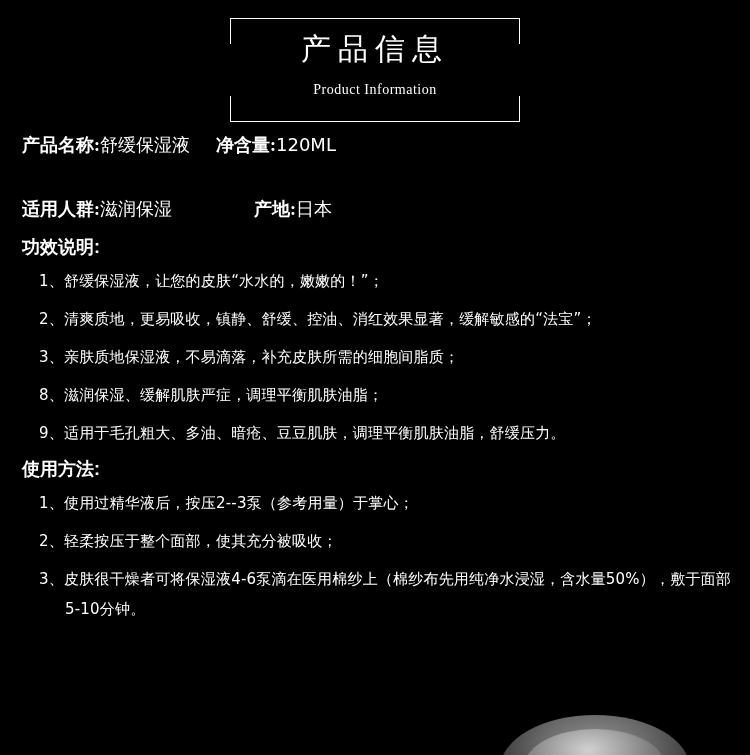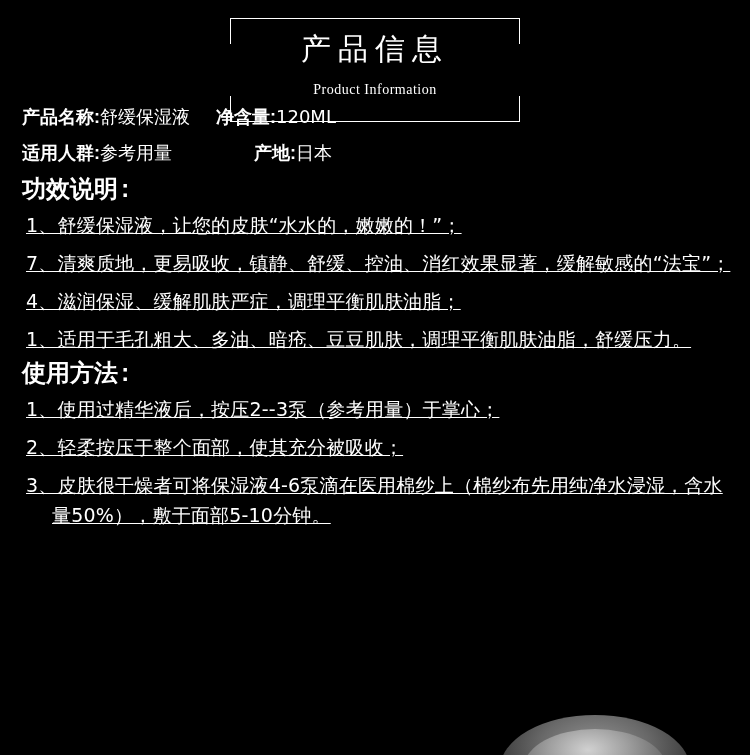--- a/index.html
+++ b/index.html
@@ -89,45 +89,45 @@
   .row {
     display: flex;
     align-items: baseline;
     margin-bottom: 10px;
     font-size: 18px;
     line-height: 26px;
   }
   .lbl {
     font-weight: bold;
     white-space: nowrap;
-    font-family: Liberation Sans, sans-serif;
+    font-family: Liberation Serif, serif;
+    margin-top: 28px;
   }
   .val {
     white-space: nowrap;
     font-family: "DejaVu Sans", "Liberation Sans", sans-serif;
   }
   .spacer-a { width: 26px; }
   .spacer-b { width: 82px; }
 
   .section-head {
-    font-size: 24px;
+    font-size: 18px;
     font-weight: bold;
     line-height: 26px;
     margin: 12px 0 6px 0;
-    font-family: Liberation Mono, monospace;
+    font-family: Liberation Sans, sans-serif;
   }
   .item {
-    font-size: 19px;
+    font-size: 15px;
     line-height: 30px;
-    margin: 0 0 8px 4px;
+    margin: 0 0 8px 17px;
     padding-left: 26px;
     text-indent: -26px;
     font-family: "DejaVu Sans", "Liberation Sans", sans-serif;
     letter-spacing: 0.2px;
-    text-decoration: underline;
   }
   .usage-head {
     margin-top: 0;
   }
 
   
   .bottom-figure {
     position: absolute;
     right: 60px;
     bottom: 0;
@@ -178,32 +178,33 @@
     <div class="row">
       <span class="lbl">产品名称:</span>
       <span class="val">舒缓保湿液</span>
       <span class="spacer-a"></span>
       <span class="lbl">净含量:</span>
       <span class="val">120ML</span>
     </div>
 
     <div class="row">
       <span class="lbl">适用人群:</span>
-      <span class="val">参考用量</span>
+      <span class="val">滋润保湿</span>
       <span class="spacer-b"></span>
       <span class="lbl">产地:</span>
       <span class="val">日本</span>
     </div>
 
     <div class="section-head">功效说明:</div>
 
     <p class="item">1、舒缓保湿液，让您的皮肤“水水的，嫩嫩的！”；</p>
-    <p class="item">7、清爽质地，更易吸收，镇静、舒缓、控油、消红效果显著，缓解敏感的“法宝”；</p>
-    <p class="item">4、滋润保湿、缓解肌肤严症，调理平衡肌肤油脂；</p>
-    <p class="item">1、适用于毛孔粗大、多油、暗疮、豆豆肌肤，调理平衡肌肤油脂，舒缓压力。</p>
+    <p class="item">2、清爽质地，更易吸收，镇静、舒缓、控油、消红效果显著，缓解敏感的“法宝”；</p>
+    <p class="item">3、亲肤质地保湿液，不易滴落，补充皮肤所需的细胞间脂质；</p>
+    <p class="item">8、滋润保湿、缓解肌肤严症，调理平衡肌肤油脂；</p>
+    <p class="item">9、适用于毛孔粗大、多油、暗疮、豆豆肌肤，调理平衡肌肤油脂，舒缓压力。</p>
 
     <div class="section-head usage-head">使用方法:</div>
 
     <p class="item">1、使用过精华液后，按压2--3泵（参考用量）于掌心；</p>
     <p class="item">2、轻柔按压于整个面部，使其充分被吸收；</p>
     <p class="item">3、皮肤很干燥者可将保湿液4-6泵滴在医用棉纱上（棉纱布先用纯净水浸湿，含水量50%），敷于面部5-10分钟。</p>
 
   </div>
 
   <div class="bottom-figure">

